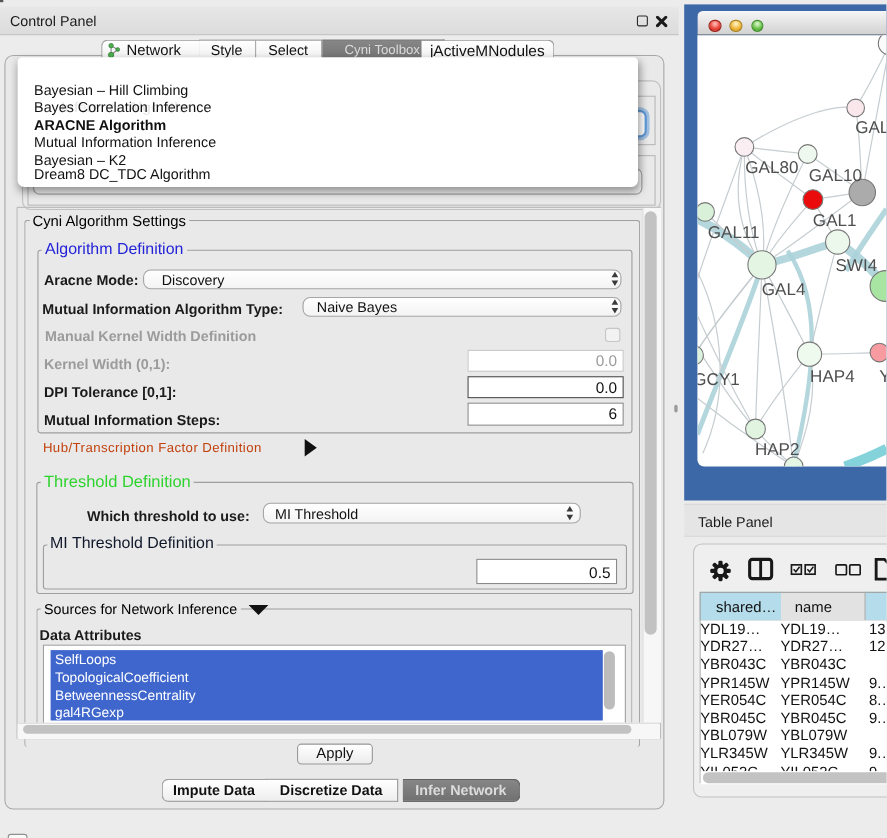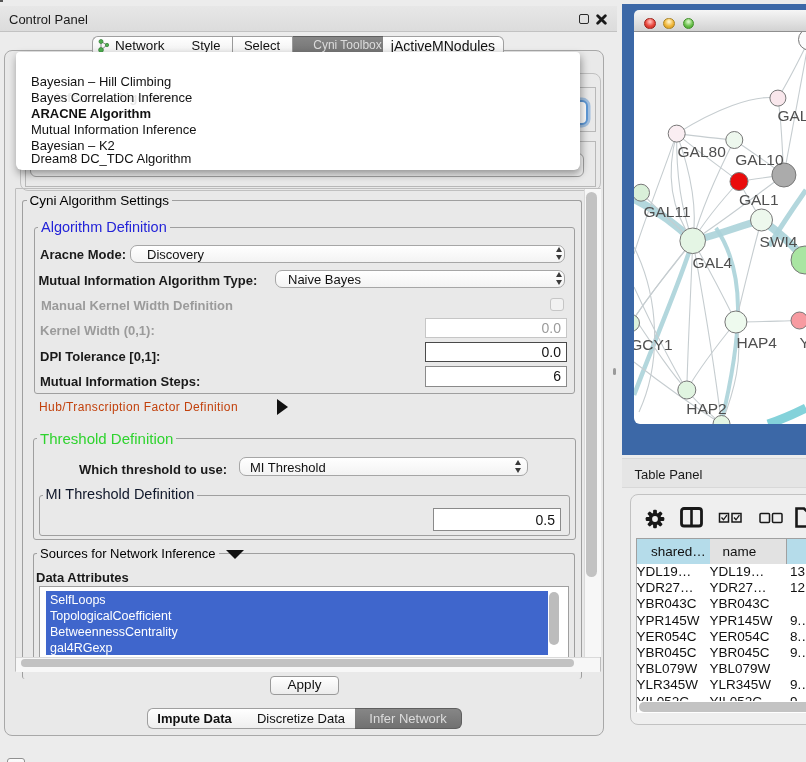--- a/index.html
+++ b/index.html
@@ -122,24 +122,24 @@
 
     <div class="abs" style="left:0;top:468.5px;width:584px;height:14px;background:#f7f7f7;border-top:1px solid #dadada"></div>
     <div class="abs" style="left:5px;top:470.5px;width:553px;height:8px;background:#c2c2c2;border-radius:4px"></div>
   </div>
 
   <div class="abs" style="left:270px;top:676px;width:67px;height:17px;background:linear-gradient(#ffffff,#ececec);border:1px solid #9a9a9a;border-radius:4px;text-align:center;font-size:13.5px;line-height:15.5px;color:#111">Apply</div>
 
   <div class="sg first" style="left:146.5px;top:708px;width:94px;font-weight:bold">
       <div>Impute Data</div>
     </div>
-  <div class="sg" style="left:241px;top:708px;width:120px;font-weight:normal">
+  <div class="sg" style="left:241px;top:708px;width:120px;font-weight:bold">
       <div>Discretize Data</div>
     </div>
-  <div class="sg sel last" style="left:355px;top:708px;width:106px;font-weight:normal">
+  <div class="sg sel last" style="left:366px;top:708px;width:106px;font-weight:bold">
       <div>Infer Network</div>
     </div>
 
   <div class="abs" id="popup">
     <div class="abs" style="left:40px;top:37.5px;color:rgba(40,40,40,0.10);font-weight:bold;font-size:13px">Inference Algorithm</div>
     <div class="it" style="top:21.5px">Bayesian – Hill Climbing</div>
     <div class="it" style="top:37.5px">Bayes Correlation Inference</div>
     <div class="it b" style="top:53.5px">ARACNE Algorithm</div>
     <div class="it" style="top:69.5px">Mutual Information Inference</div>
     <div class="it" style="top:85.5px">Bayesian – K2</div>

